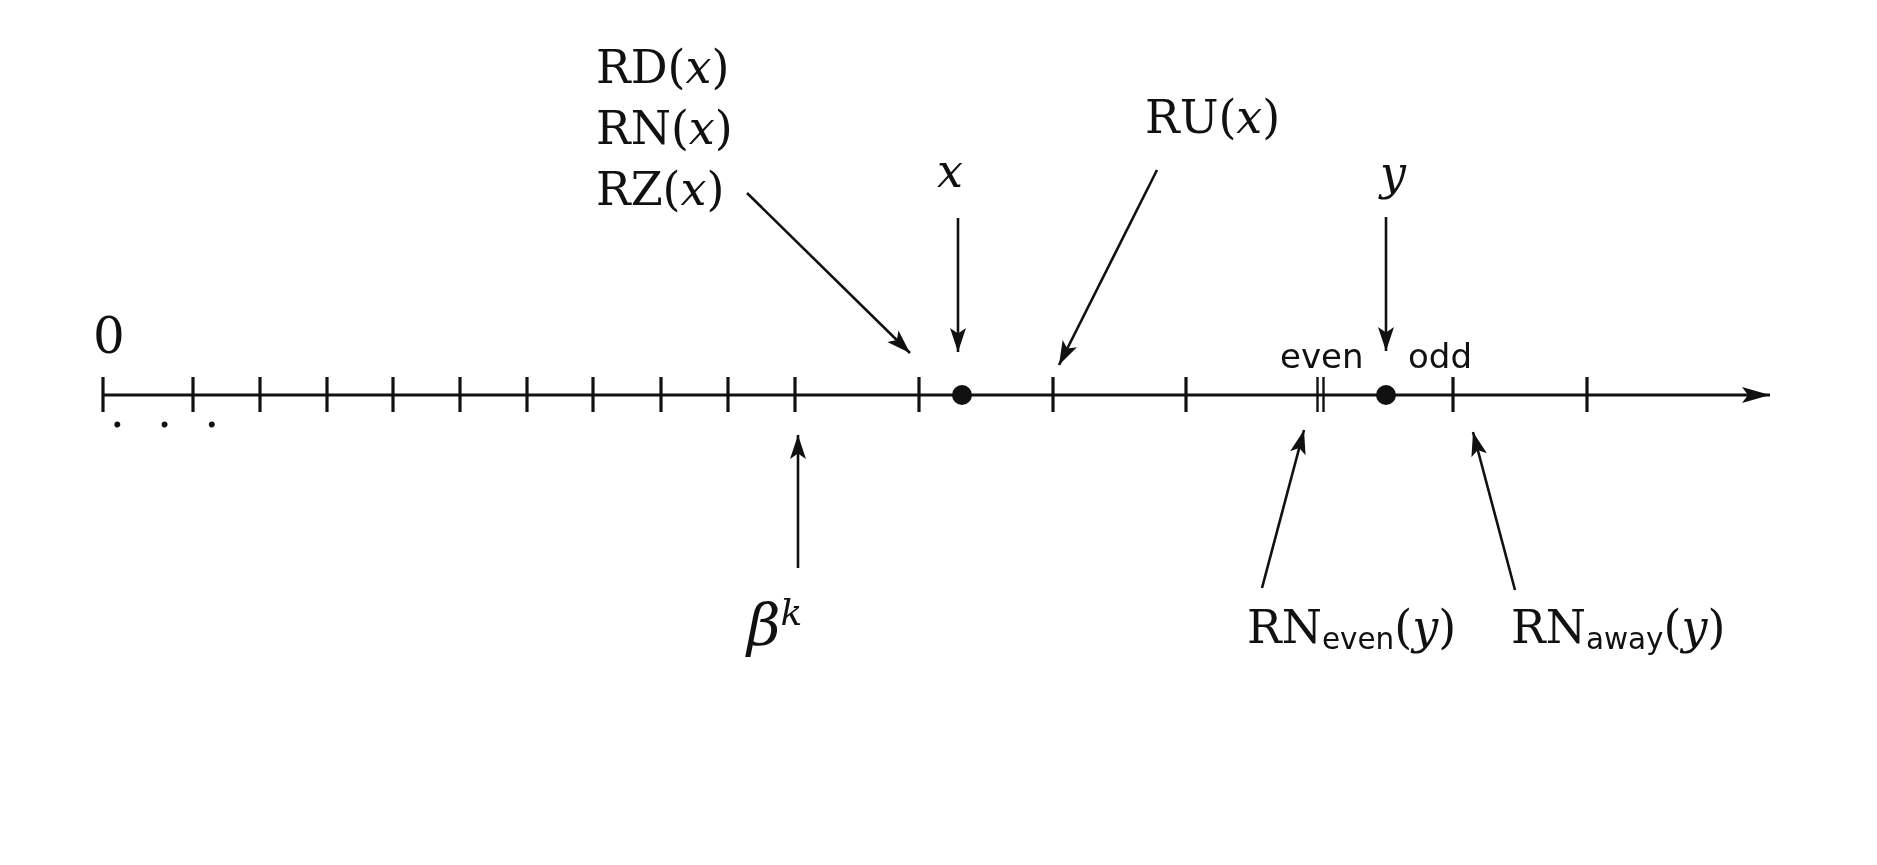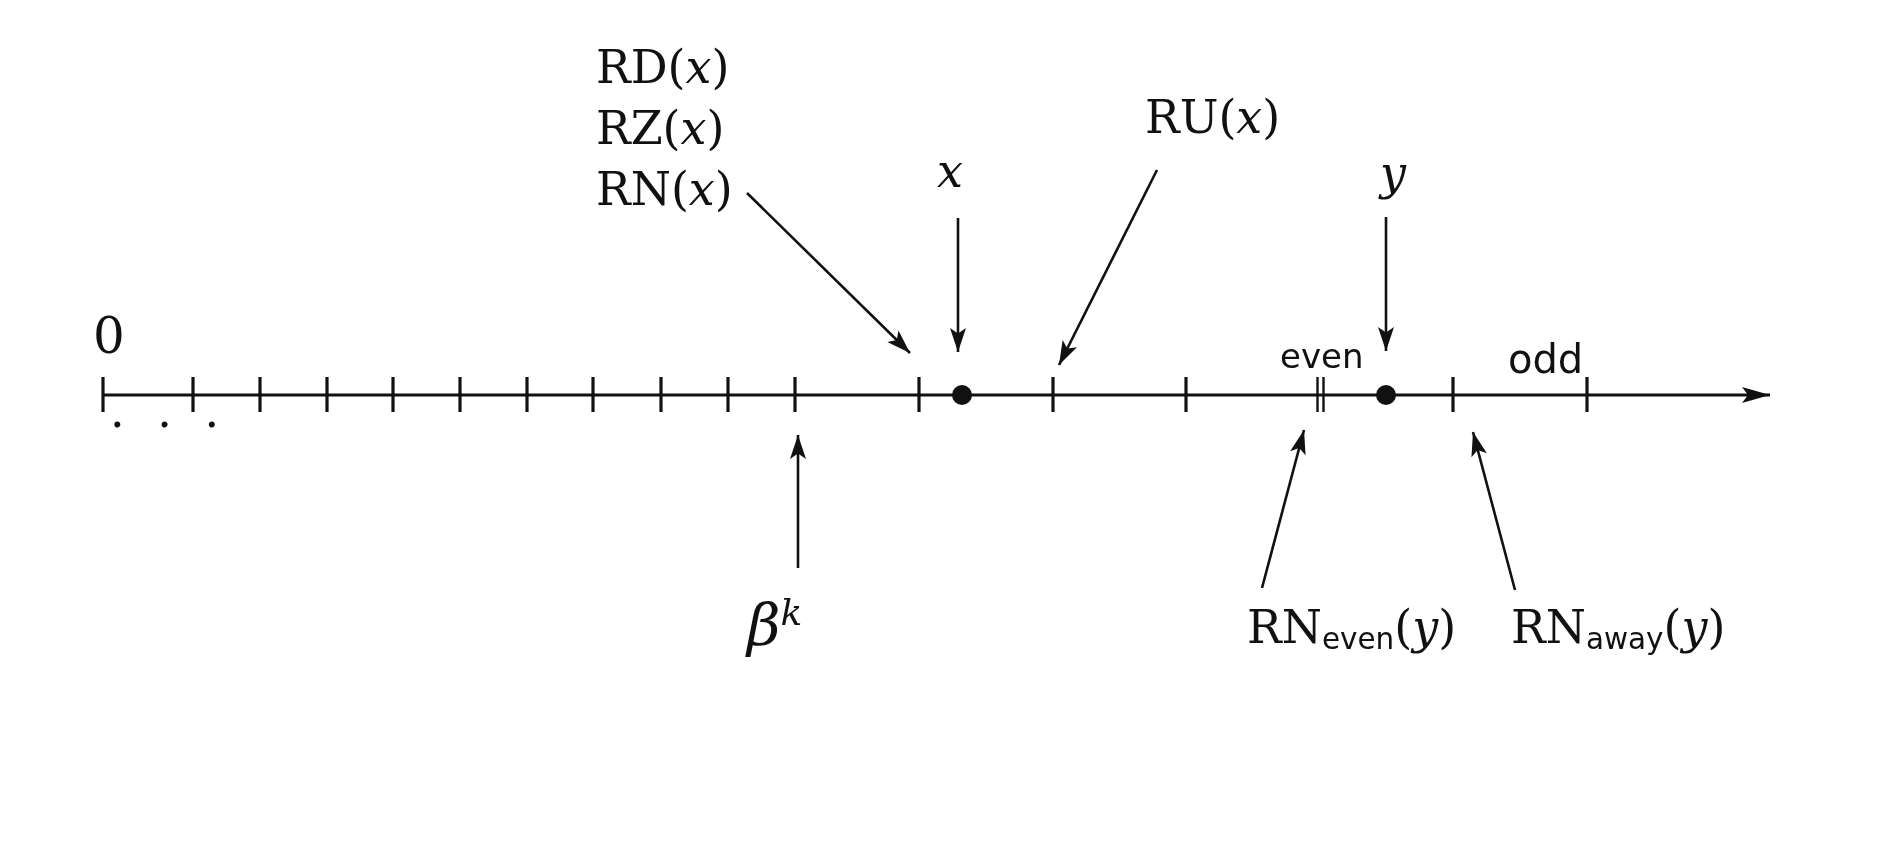--- a/index.html
+++ b/index.html
@@ -41,21 +41,21 @@
 
   #zero-label    { left: 93px;   top: 307px; font-size: 50px; }
   #ellipsis      { left: 110px;  top: 384px; font-size: 46px; letter-spacing: 9px; }
   #stack         { position: absolute; left: 580px; top: 37px; margin-left: 16px; }
   .lbl-line      { font-family: "DejaVu Serif", serif; color: #111;
                    font-size: 46px; line-height: 61px; white-space: nowrap; }
   #x-label       { left: 926px;  top: 144px; width: 48px; text-align: center; }
   #ru-label      { left: 1145px; top: 90px; }
   #y-label       { left: 1369px; top: 146px; width: 48px; text-align: center; }
   #even-label    { left: 1280px; top: 336px; font-size: 34px; }
-  #odd-label     { left: 1508px; top: 336px; font-size: 40px; }
+  #odd-label     { left: 1408px; top: 336px; font-size: 34px; }
   #beta-label    { left: 747px;  top: 591px; font-size: 58px; }
   #rn-even-label { left: 1247px; top: 600px; }
   #rn-away-label { left: 1511px; top: 600px; }
 
   #caption {
     position: absolute;
     left: 46px; top: 703px;
     font-family: "Liberation Serif", serif;
     font-style: italic;
     font-size: 49px;
@@ -115,22 +115,22 @@
         <line x1="1515" y1="590" x2="1473" y2="432" class="arrow" marker-end="url(#ah)"></line>
       </g>
   </svg>
 
   <div class="lbl" id="zero-label">0</div>
 
   <div class="lbl" id="ellipsis">. . .</div>
 
   <div id="stack">
     <div class="lbl-line"><span class="m-rm">RD</span><span class="m-rm">(</span><span class="m-it">x</span><span class="m-rm">)</span></div>
+    <div class="lbl-line"><span class="m-rm">RN</span><span class="m-rm">(</span><span class="m-it">x</span><span class="m-rm">)</span></div>
     <div class="lbl-line"><span class="m-rm">RZ</span><span class="m-rm">(</span><span class="m-it">x</span><span class="m-rm">)</span></div>
-    <div class="lbl-line"><span class="m-rm">RN</span><span class="m-rm">(</span><span class="m-it">x</span><span class="m-rm">)</span></div>
   </div>
 
   <div class="lbl" id="x-label"><span class="m-it">x</span></div>
   <div class="lbl" id="ru-label"><span class="m-rm">RU</span><span class="m-rm">(</span><span class="m-it">x</span><span class="m-rm">)</span></div>
   <div class="lbl" id="y-label"><span class="m-it">y</span></div>
 
   <div class="lbl sans" id="even-label">even</div>
   <div class="lbl sans" id="odd-label">odd</div>
 
   <div class="lbl" id="beta-label"><span class="m-it">β</span><span class="m-sup">k</span></div>

